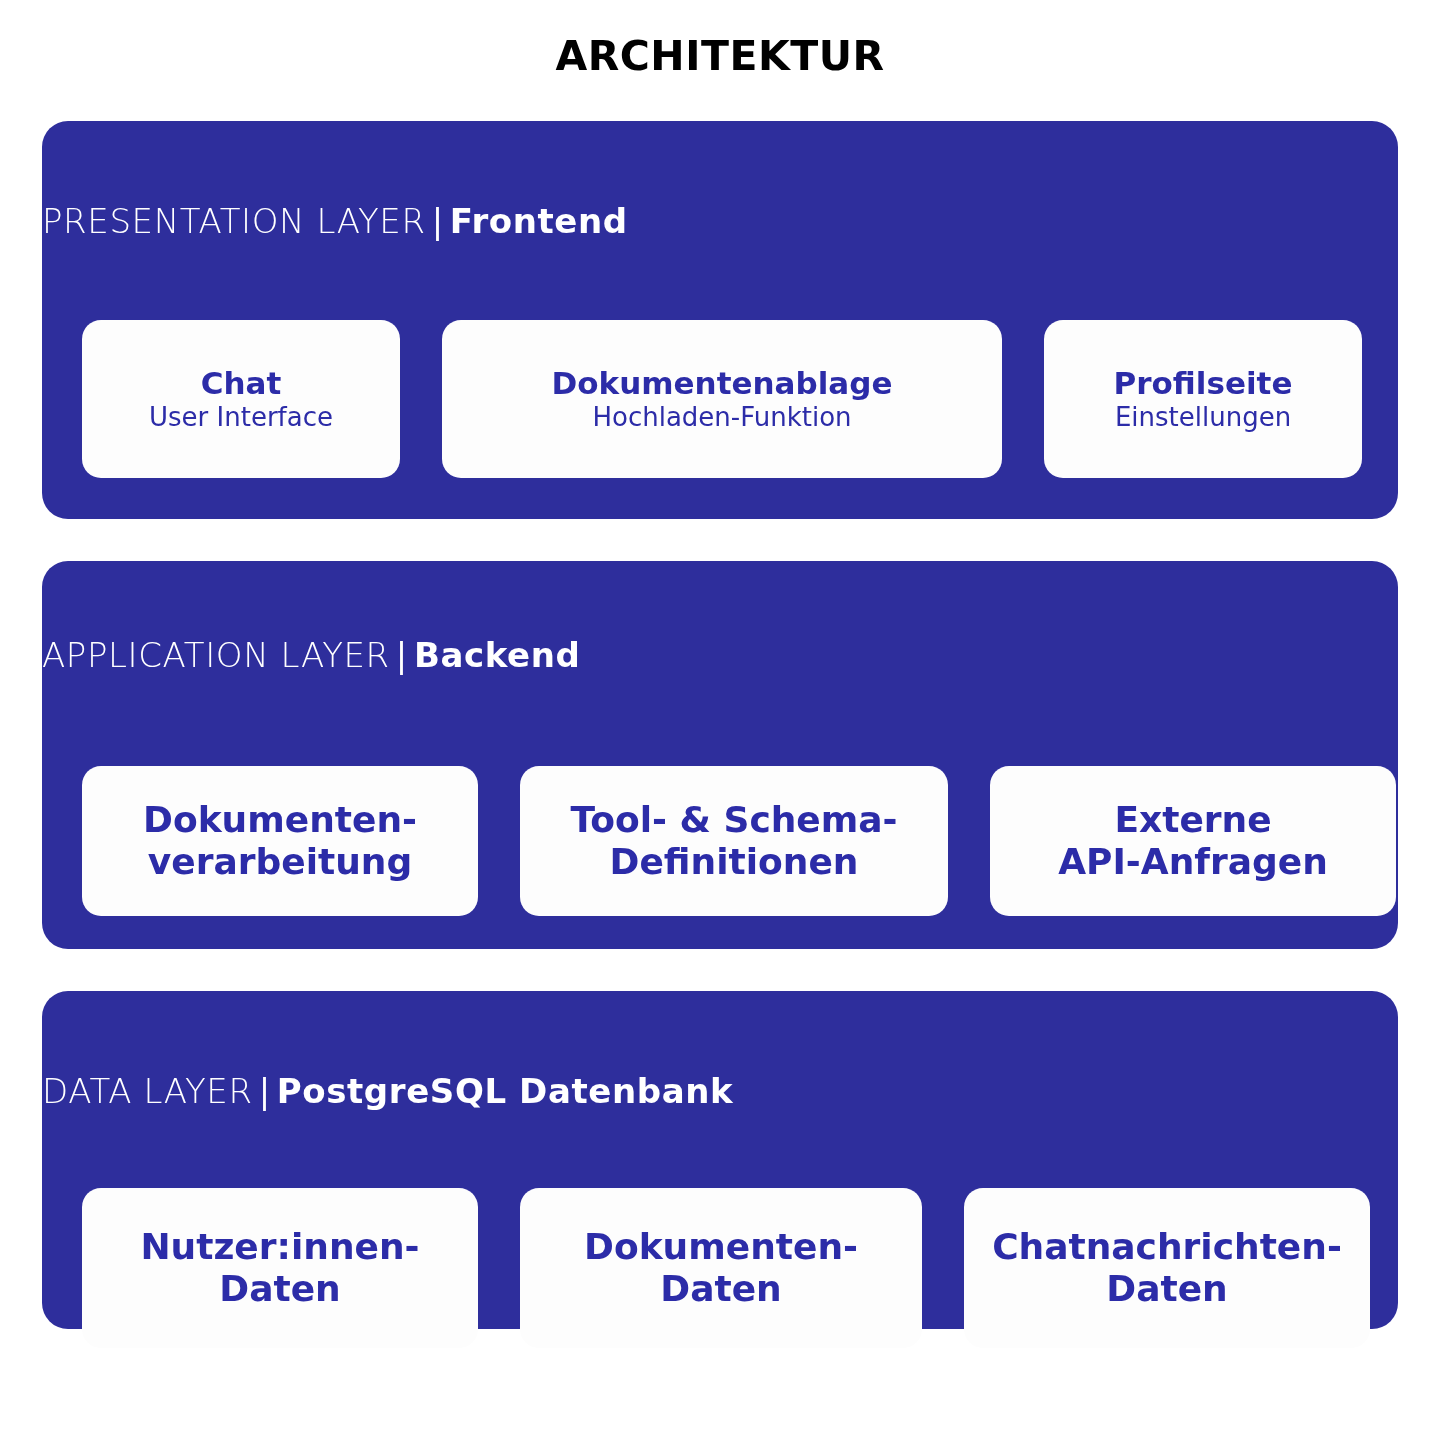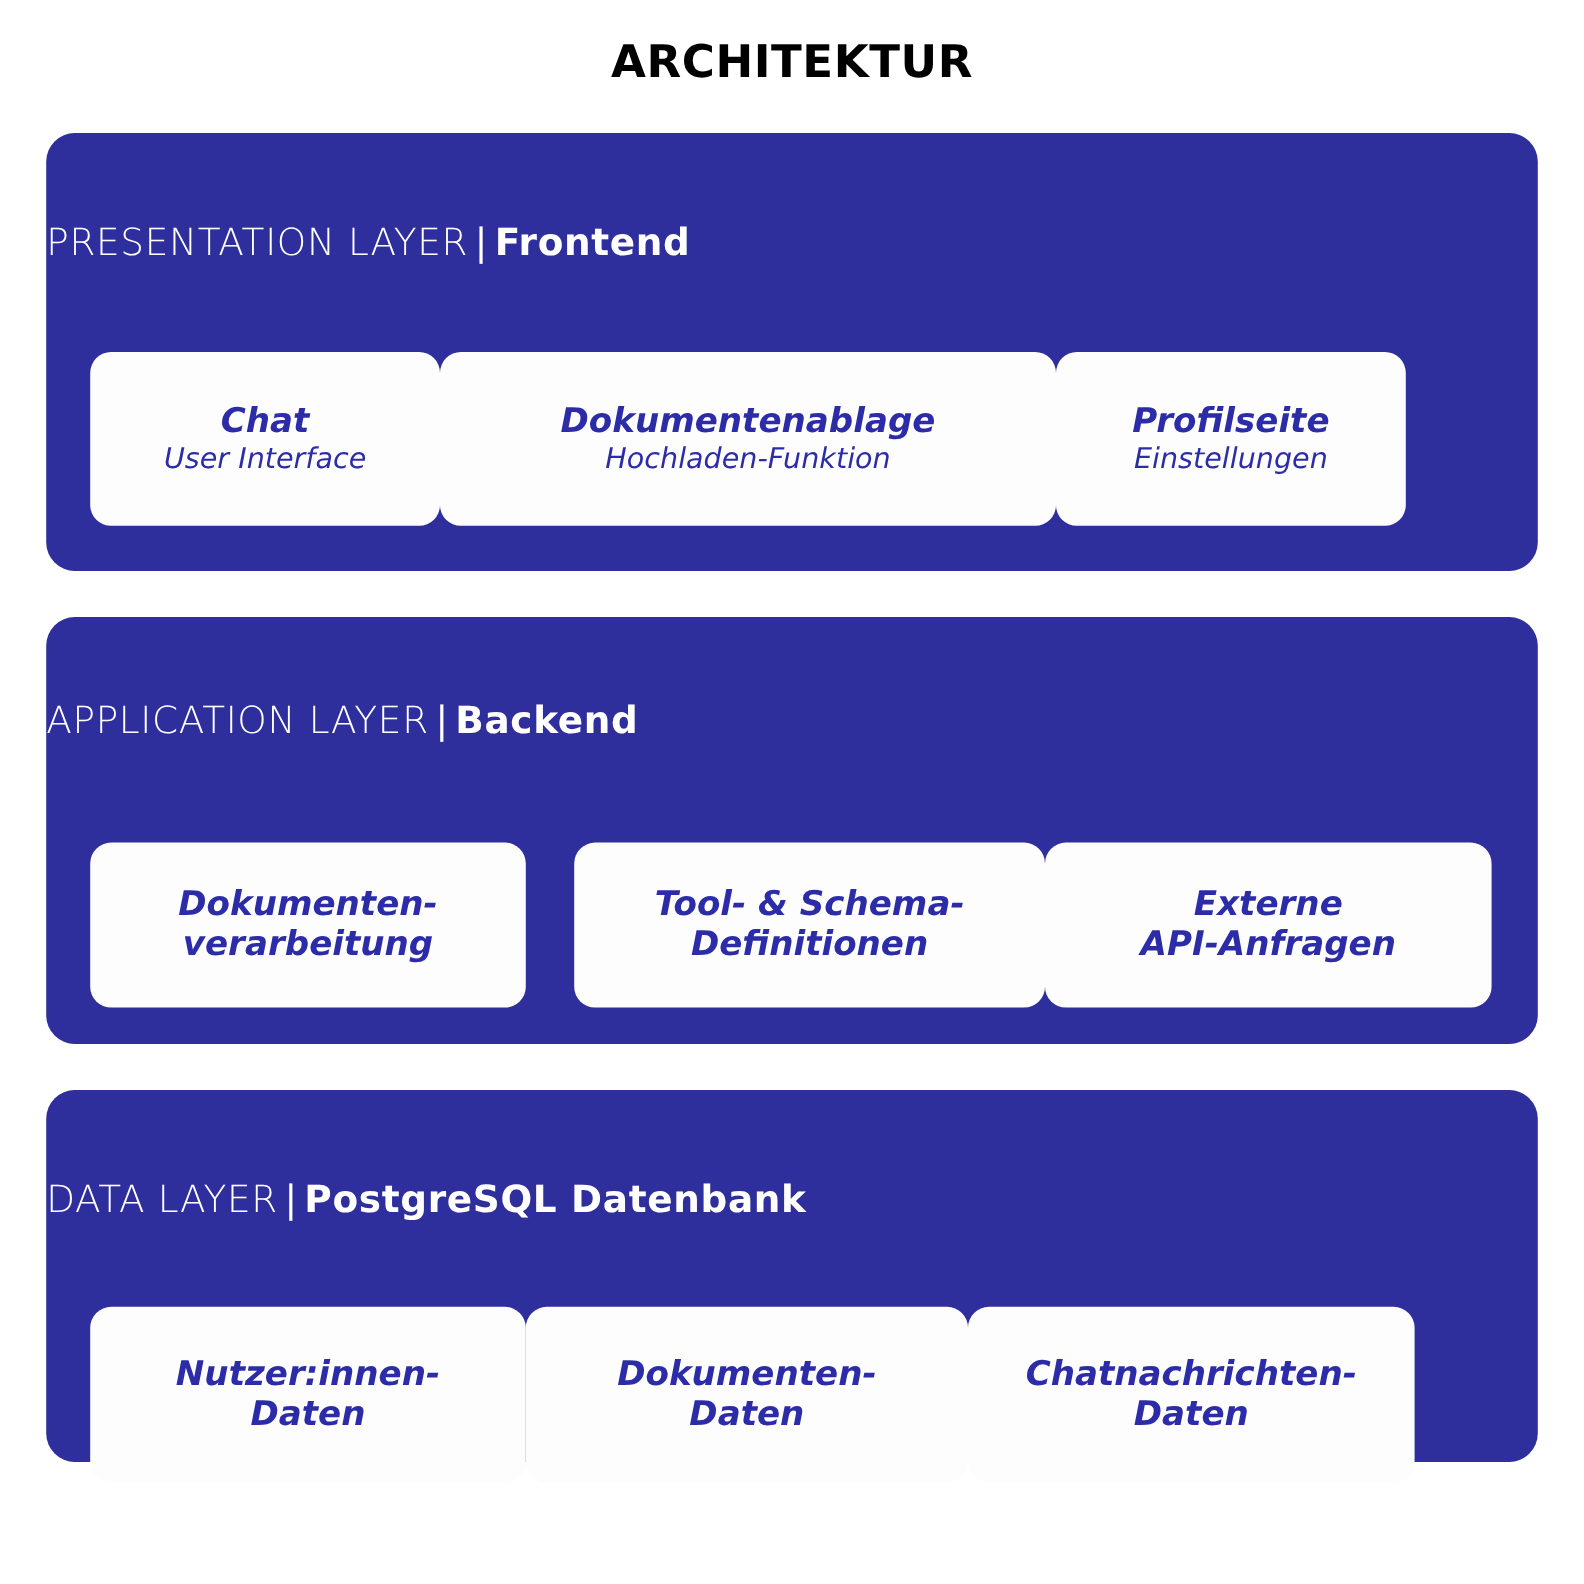--- a/index.html
+++ b/index.html
@@ -80,23 +80,23 @@
   .layer-header .sub {
     font-weight: 700;
   }
 
   
   .card-row {
     display: flex;
     flex-direction: row;
     justify-content: flex-start;
     align-items: stretch;
+    gap: 42px;
     position: absolute;
     left: 40px;
-    font-style: italic;
   }
   .panel-1 .card-row { top: 199px; height: 158px; }
   .panel-2 .card-row { top: 205px; height: 150px; }
   .panel-3 .card-row { top: 197px; height: 160px; }
 
   .card {
     background: #FDFDFD;
     border-radius: 19px;
     display: flex;
     flex-direction: column;
@@ -109,40 +109,40 @@
     line-height: 1.16;
   }
 
   
   .panel-1 .card:nth-child(1) { width: 318px; }
   .panel-1 .card:nth-child(2) { width: 560px; }
   .panel-1 .card:nth-child(3) { width: 318px; }
 
   
   .panel-2 .card:nth-child(1) { width: 396px; }
-  .panel-2 .card:nth-child(2) { width: 428px; margin-left: 44px; }
+  .panel-2 .card:nth-child(2) { width: 428px; }
   .panel-2 .card:nth-child(3) { width: 406px; }
 
   
   .panel-3 .card:nth-child(1) { width: 396px; }
   .panel-3 .card:nth-child(2) { width: 402px; }
   .panel-3 .card:nth-child(3) { width: 406px; }
 
   .card-title {
     font-size: 31px;
     font-weight: 700;
     white-space: nowrap;
   }
   .card-subtitle {
     font-size: 26px;
     font-weight: 400;
     white-space: nowrap;
   }
   .card-line {
-    font-size: 31px;
+    font-size: 36px;
     font-weight: 700;
     white-space: nowrap;
   }
 </style>
 </head>
 <body>
 
 <div class="canvas">
 
   <div class="page-title">ARCHITEKTUR</div>

